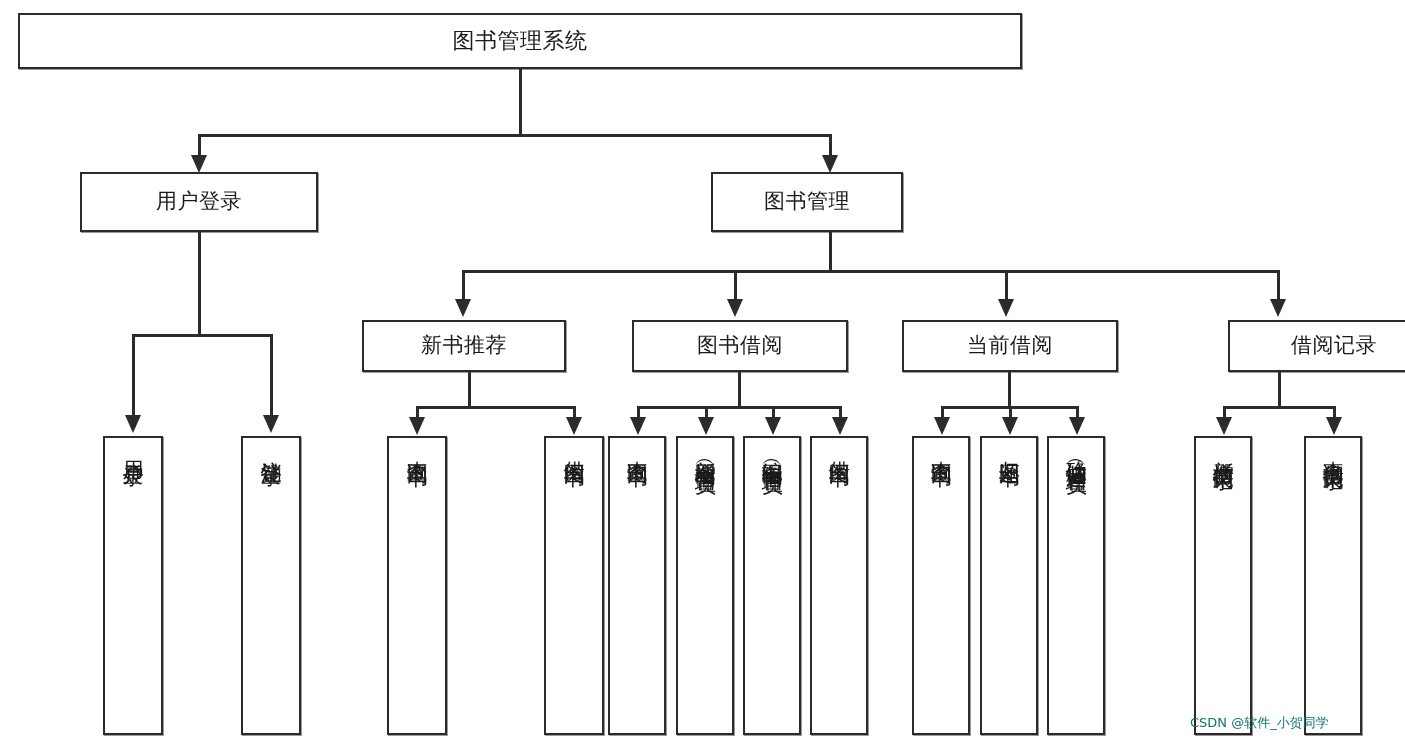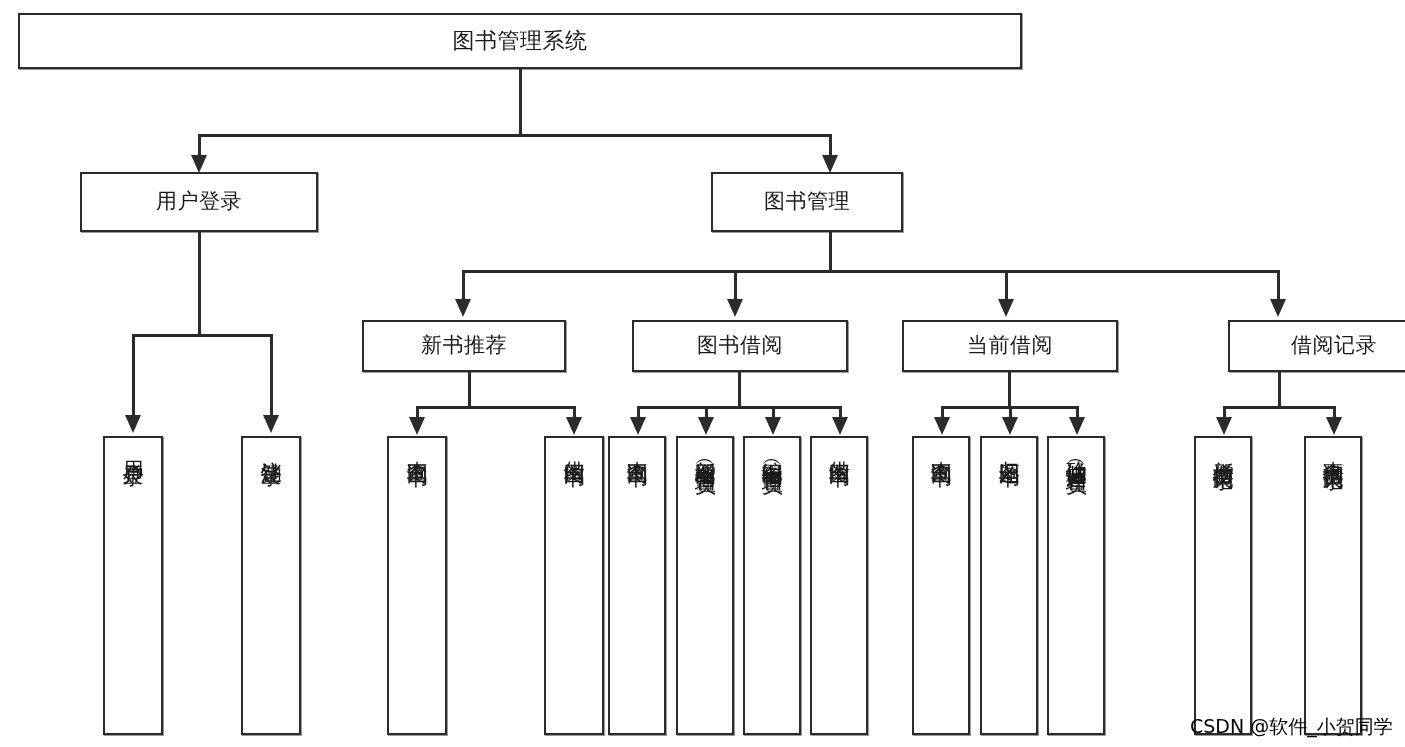--- a/index.html
+++ b/index.html
@@ -62,22 +62,22 @@
   .arrow{
     position:absolute;
     width:0;height:0;
     border-left:8px solid transparent;
     border-right:8px solid transparent;
     border-top:18px solid #2b2b2b;
   }
   
   #watermark{
     position:absolute;
-    color:#000000;
-    font-size:19px;
+    color:#0f766e;
+    font-size:13px;
     white-space:nowrap;
     pointer-events:none;
   }
 </style>
 </head>
 <body>
 
 <div id="diagram">
 
   <div class="node h root" style="left:18px;top:13px;width:1004px;height:56px;">

